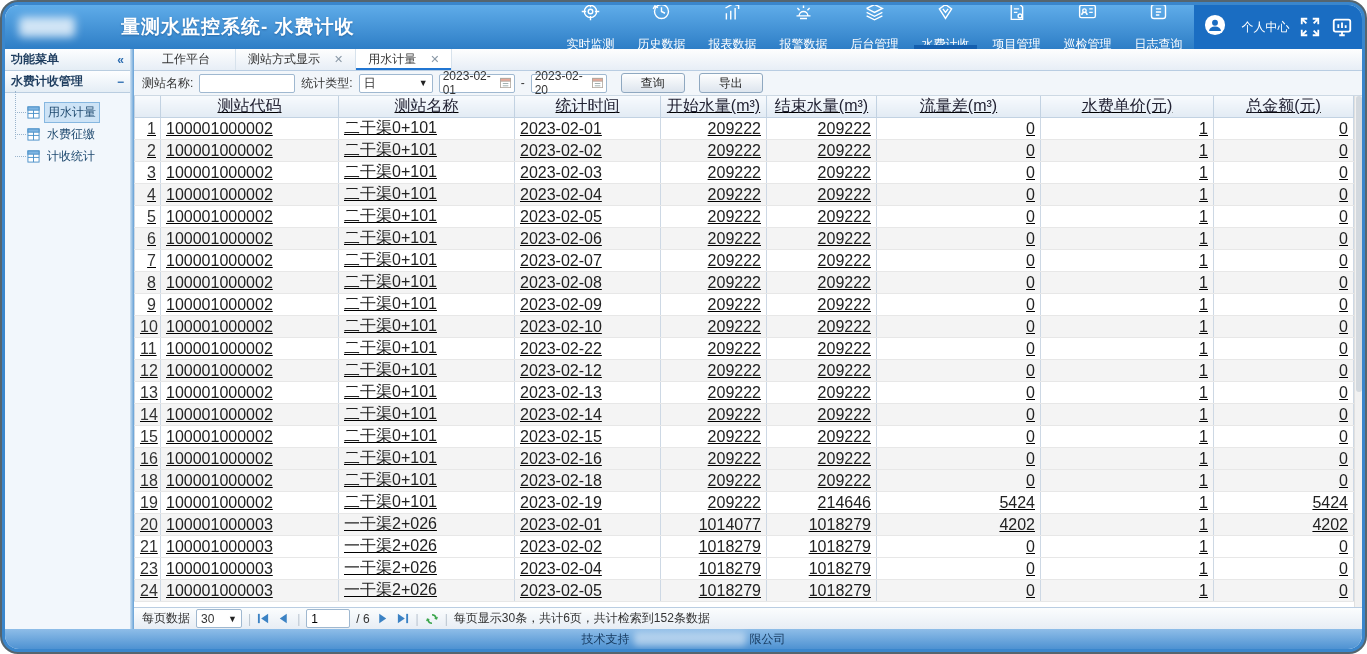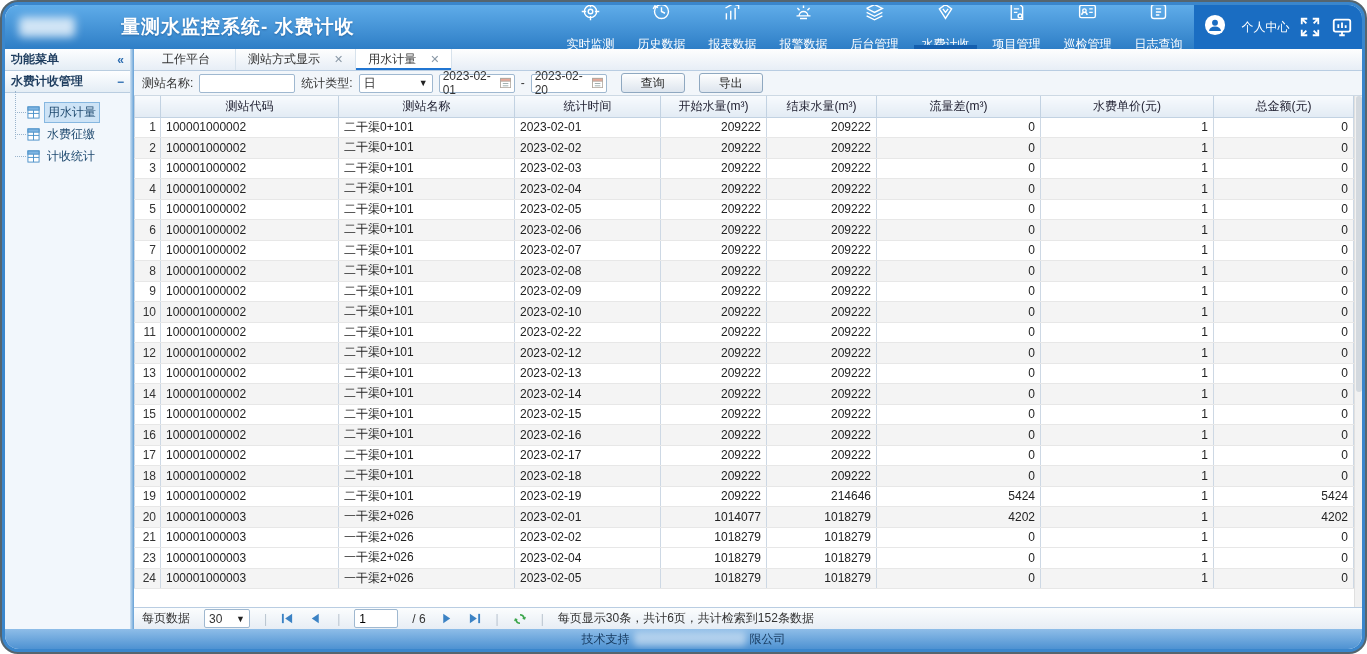--- a/index.html
+++ b/index.html
@@ -55,31 +55,31 @@
   .tf.station { width:96px; }
   .sel { width:74px; height:19px; display:flex; align-items:center; justify-content:space-between; padding:0 4px; border:1px solid #9fb8d0; border-radius:2px; background:#fff; cursor:pointer; }
   .sel .car { font-size:9px; color:#222; }
   .datebox { width:76px; height:19px; display:flex; align-items:center; justify-content:space-between; padding:0 3px; border:1px solid #9fb8d0; border-radius:2px; background:#fff; cursor:pointer; }
   .datebox .dv { font-size:12px; }
   .cal-ico { width:12px; height:12px; display:inline-block; }
   .btn { min-width:64px; height:20px; border:1px solid #8fa8c0; border-radius:3px; background:linear-gradient(#fefefe,#dde5ee); font-size:12px; color:#222; cursor:pointer; margin-left:8px; font-family:inherit; }
 
   
   .table-wrap { flex:1 1 auto; position:relative; overflow:hidden; background:#fff; }
-  table { border-collapse:collapse; table-layout:fixed; width:calc(100% - 8px); font-size:12px; }
+  table { border-collapse:collapse; table-layout:fixed; width:calc(100% - 8px); font-size:16px;text-decoration:underline; }
   th { height:21px; background:linear-gradient(#f7fafd,#e2ebf4); border:1px solid #c2d2e2; border-top:none; font-weight:normal; color:#223; text-align:center; overflow:hidden; white-space:nowrap; }
   td { height:20.5px; border-right:1px solid #cdd8e4; border-bottom:1px solid #e7e7e7; padding:0 5px; color:#222; overflow:hidden; white-space:nowrap; }
   tr.alt td { background:#f4f4f4; }
   td.num { text-align:right; }
   td.rn { text-align:right; padding-right:4px; color:#333; border-left:1px solid #cdd8e4; }
   .vscroll { position:absolute; top:0; right:0; width:8px; bottom:0; background:#f1f1f1; border-left:1px solid #e0e0e0; }
   .vscroll .thumb { position:absolute; top:0; left:1px; width:6px; height:58%; background:#d3d9df; border-radius:3px; }
 
   
-  .pager { height:22px; flex:0 0 22px; background:linear-gradient(#fbfdfe,#e7edf4); border-top:1px solid #b9cde2; display:flex; align-items:center; gap:14px; padding:0 8px; font-size:12px; color:#333; }
+  .pager { height:22px; flex:0 0 22px; background:linear-gradient(#fbfdfe,#e7edf4); border-top:1px solid #b9cde2; display:flex; align-items:center; gap:6px; padding:0 8px; font-size:12px; color:#333; }
   .pager .sep { color:#b9c4cf; }
   .pager .sel { width:46px; }
   .pg-ico { width:14px; height:14px; cursor:pointer; display:flex; align-items:center; }
   .pg-ico svg { width:13px; height:13px; fill:#3b82c4; }
   .tf.page { width:44px; }
   .refresh svg { width:14px; height:14px; fill:#3aa54a; }
 
   
   .app-footer { height:20px; flex:0 0 20px; background:linear-gradient(#8ebde8,#4e92d2); display:flex; align-items:center; justify-content:center; font-size:12px; color:#16395e; gap:2px; }
   .blur-chip.footer { width:112px; height:14px; background:rgba(255,255,255,.45); filter:blur(3px); margin:0 2px; }
@@ -504,31 +504,20 @@
             <td class="rn">16</td>
             <td>100001000002</td>
             <td>二干渠0+101</td>
             <td>2023-02-16</td>
             <td class="num">209222</td>
             <td class="num">209222</td>
             <td class="num">0</td>
             <td class="num">1</td>
             <td class="num">0</td>
           </tr>
-                <tr>
-            <td class="rn">17</td>
-            <td>100001000002</td>
-            <td>二干渠0+101</td>
-            <td>2023-02-17</td>
-            <td class="num">209222</td>
-            <td class="num">209222</td>
-            <td class="num">0</td>
-            <td class="num">1</td>
-            <td class="num">0</td>
-          </tr>
                 <tr class="alt">
             <td class="rn">18</td>
             <td>100001000002</td>
             <td>二干渠0+101</td>
             <td>2023-02-18</td>
             <td class="num">209222</td>
             <td class="num">209222</td>
             <td class="num">0</td>
             <td class="num">1</td>
             <td class="num">0</td>

